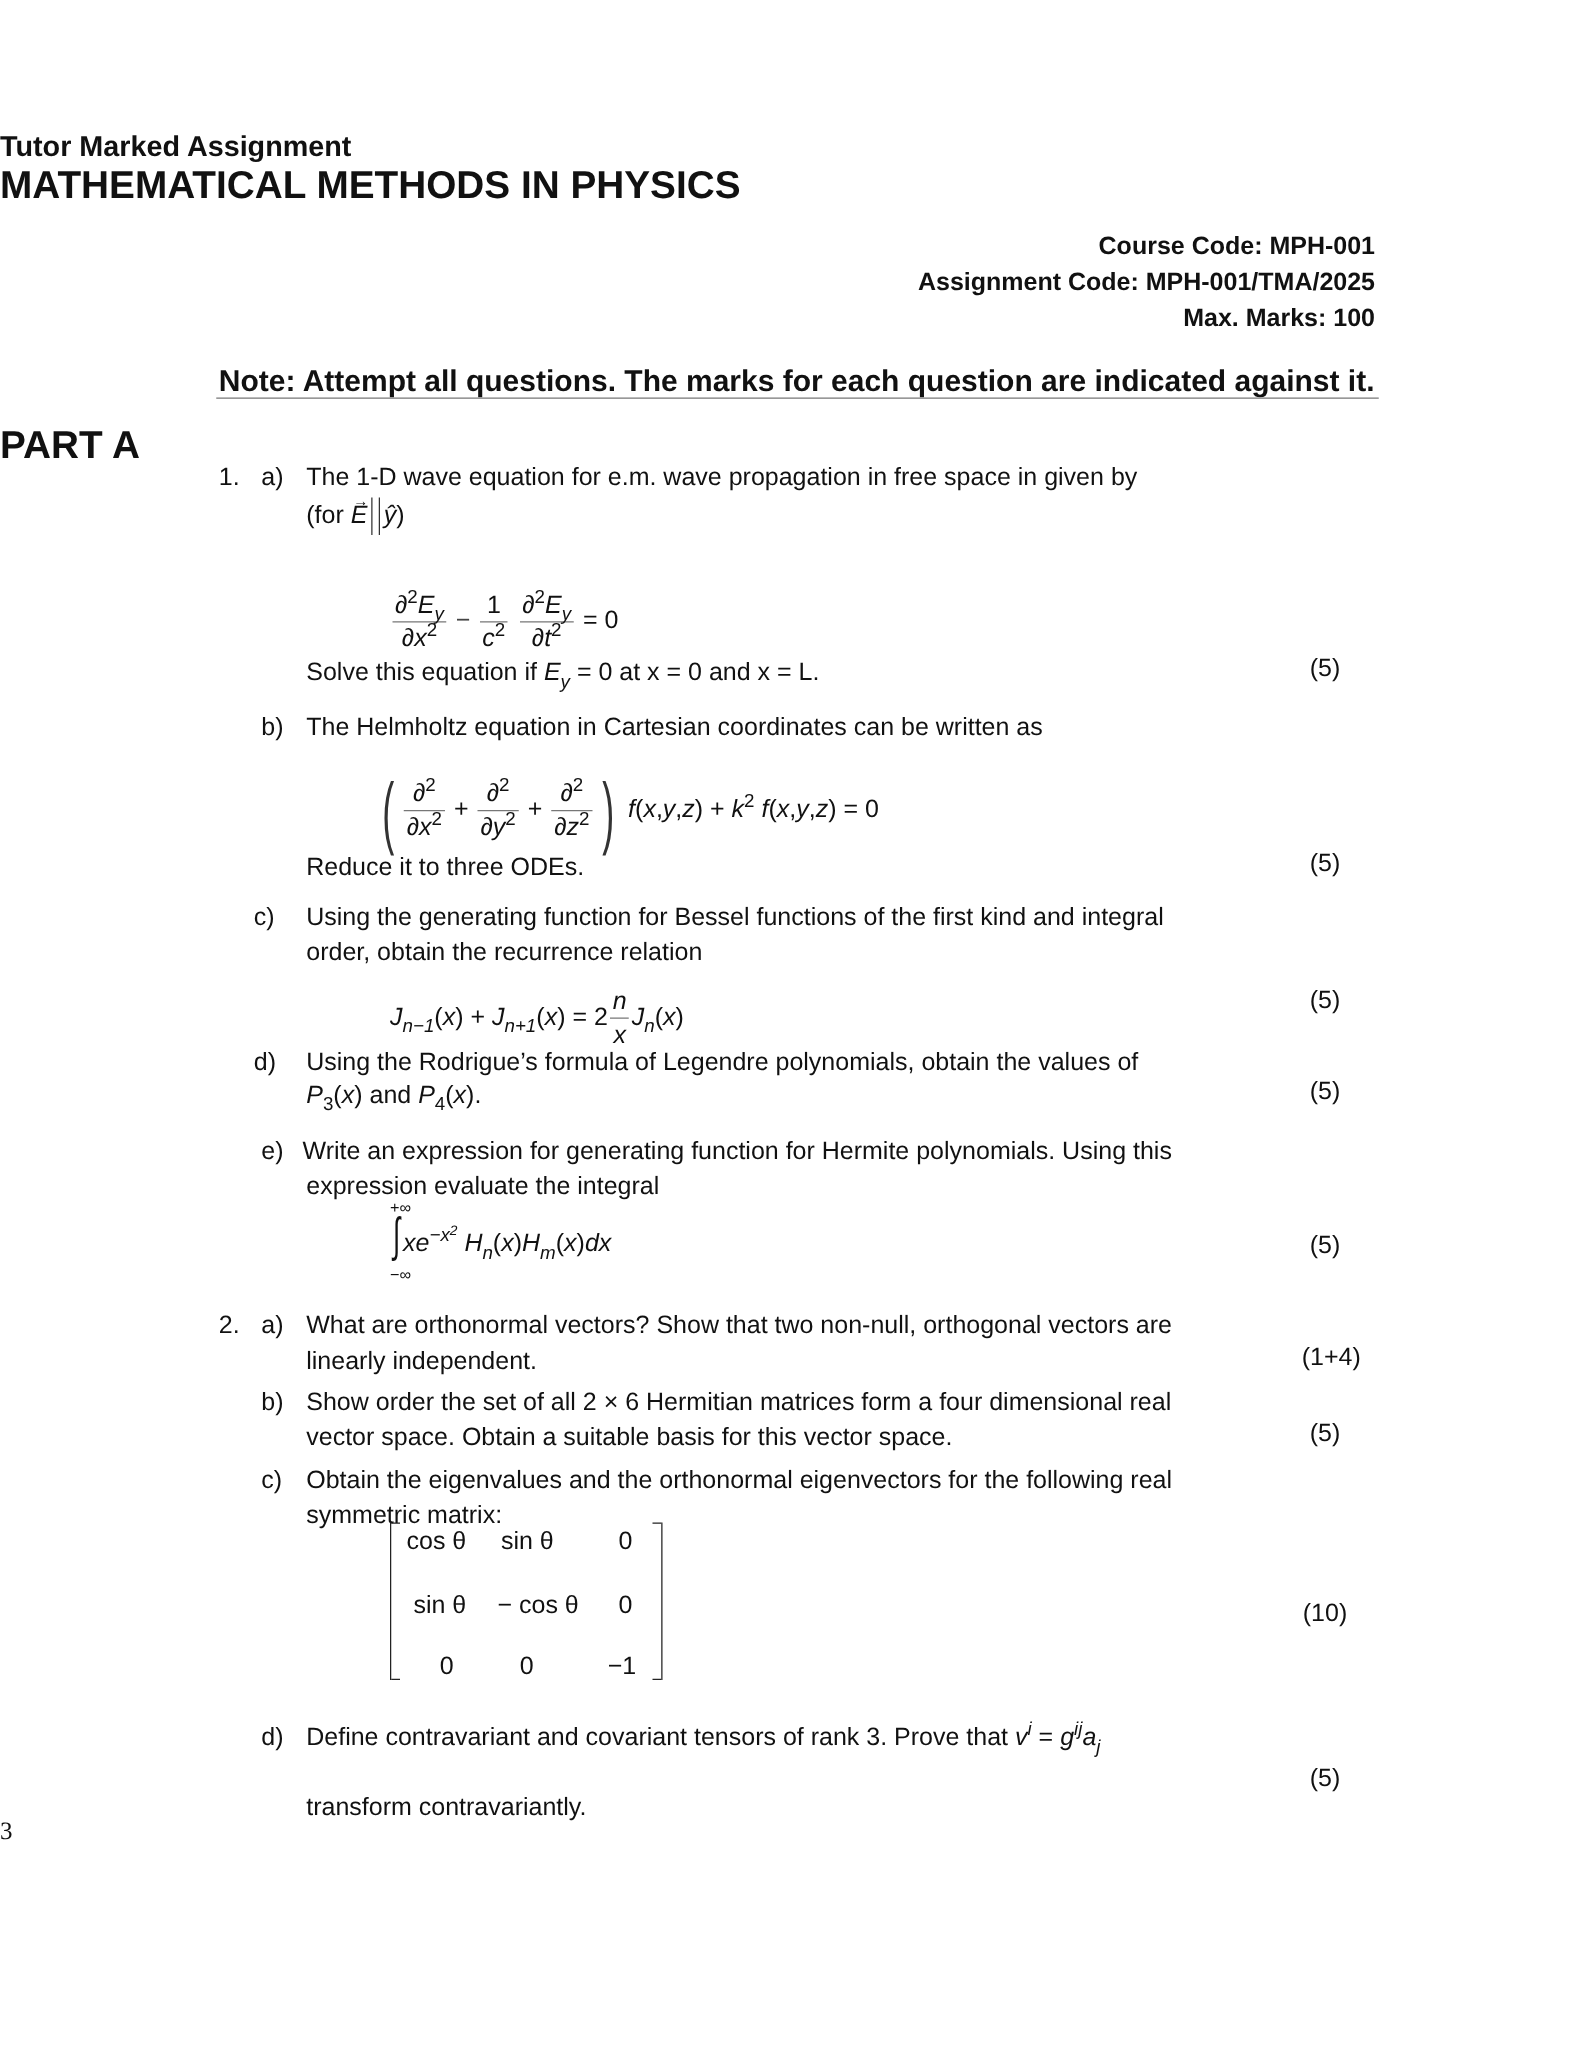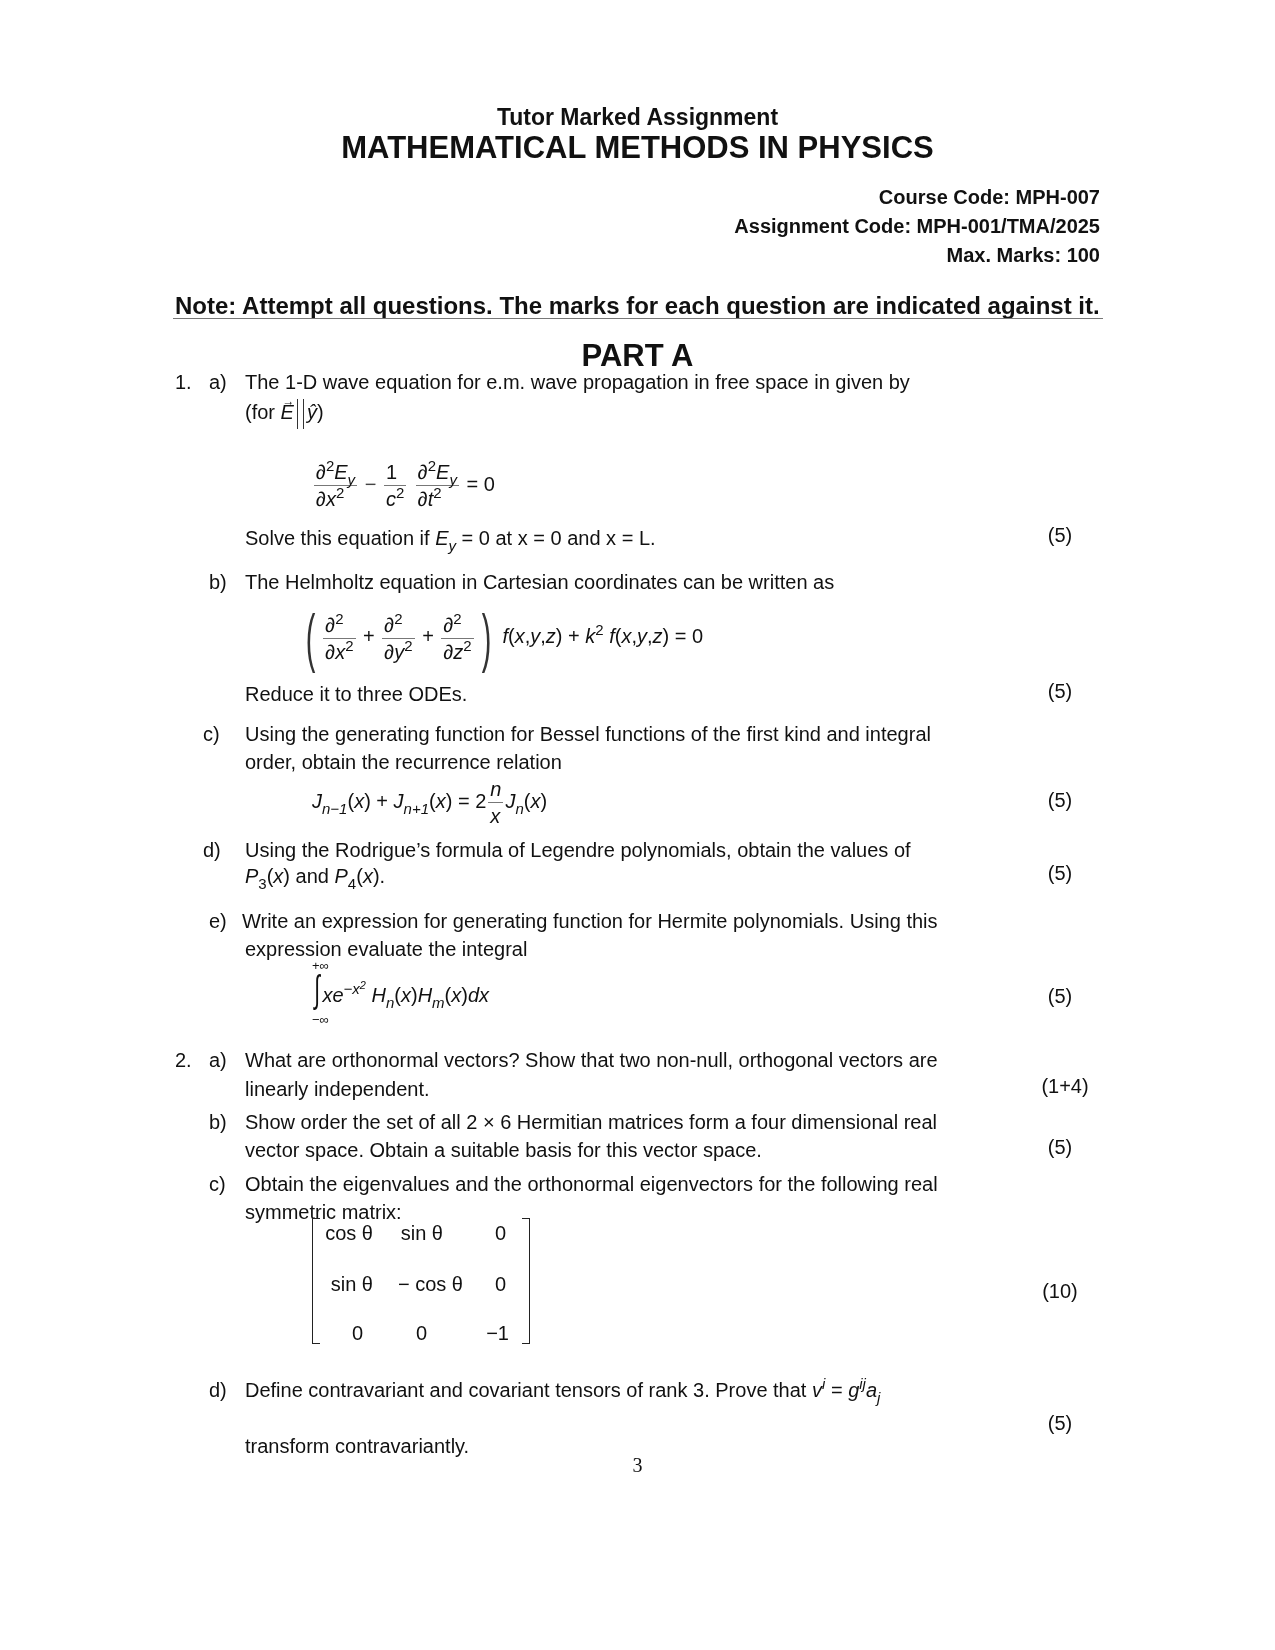--- a/index.html
+++ b/index.html
@@ -1,51 +1,51 @@
 <!DOCTYPE html>
 <html><head>
 <meta charset="utf-8">
 <style>
   html, body { margin: 0; padding: 0; background: #ffffff; }
   body { width: 1275px; height: 1650px; position: relative; overflow: hidden;
          font-family: "Liberation Sans", sans-serif; color: #111; }
   .abs { position: absolute; }
-  .center { left: 0; width: 1275px; text-align: center; }
+  .center { left: 0; width: 1275px; }
   .sub-title { top: 104px; font-size: 23px; font-weight: bold; }
   .main-title { top: 130px; font-size: 31px; font-weight: bold; }
   .meta { right: 175px; text-align: right; font-size: 20px; font-weight: bold; }
   .note { left: 175px; top: 292px; font-size: 24px; font-weight: bold; }
   .rule { left: 173px; top: 318px; width: 930px; height: 0; border-top: 1.5px solid #777; }
   .part { top: 338px; font-size: 31px; font-weight: bold; }
   .txt { font-size: 20px; line-height: 28px; white-space: nowrap; }
   .marks { font-size: 20px; text-align: center; width: 70px; }
   .math { font-family: "Liberation Sans", sans-serif; font-size: 20px; white-space: nowrap; }
   .it { font-style: italic; }
-  .frac { display: inline-block; vertical-align: middle; text-align: left; margin: 4px 2px; }
+  .frac { display: inline-block; vertical-align: middle; text-align: center; margin: 16px 2px; }
   .frac > span { display: block; padding: 0 2px; line-height: 26px; }
   .frac > span.num { border-bottom: 1.2px solid #777; }
   sup { font-size: 15px; vertical-align: 8px; line-height: 0; }
   sub { font-size: 15px; vertical-align: -6px; line-height: 0; }
   .bigparen { display: inline-block; vertical-align: middle; font-size: 64px; line-height: 64px; font-weight: 100; transform: scaleX(0.45); color: #333; }
   .matrix { border-left: 1.5px solid #222; border-right: 1.5px solid #222; padding: 0 4px; }
   .matrix:before, .matrix:after { content: ""; position: absolute; top: 0; bottom: 0; width: 7px;
       border-top: 1.5px solid #222; border-bottom: 1.5px solid #222; }
   .matrix:before { left: 0; border-left: none; }
   .matrix:after { right: 0; border-right: none; }
   .mcell { position: absolute; font-size: 20px; text-align: right; width: 60px; }
   .pageno { font-family: "Liberation Serif", serif; font-size: 20px; }
   .intsign { font-size: 38px; font-weight: 100; transform: scaleX(0.55); display: inline-block; }
   .small { font-size: 13px; }
 </style>
 </head>
 <body>
 
 <div class="abs center sub-title">Tutor Marked Assignment</div>
 <div class="abs center main-title">MATHEMATICAL METHODS IN PHYSICS</div>
-<div class="abs meta" style="top:186px">Course Code: MPH-007</div>
+<div class="abs meta" style="top:186px">Course Code: MPH-001</div>
 <div class="abs meta" style="top:215px">Assignment Code: MPH-001/TMA/2025</div>
 <div class="abs meta" style="top:244px">Max. Marks: 100</div>
 <div class="abs note">Note: Attempt all questions. The marks for each question are indicated against it.</div>
 <div class="abs rule"></div>
 <div class="abs center part">PART A</div>
 
 <div class="abs txt" style="left:175px; top:368px">1.</div>
 <div class="abs txt" style="left:209px; top:368px">a)</div>
 <div class="abs txt" style="left:245px; top:368px">The 1-D wave equation for e.m. wave propagation in free space in given by</div>
 <div class="abs txt" style="left:245px; top:398px">

